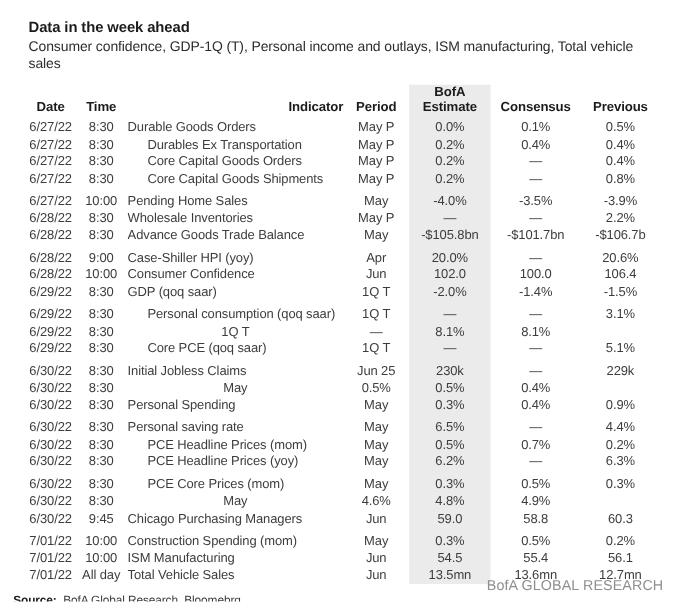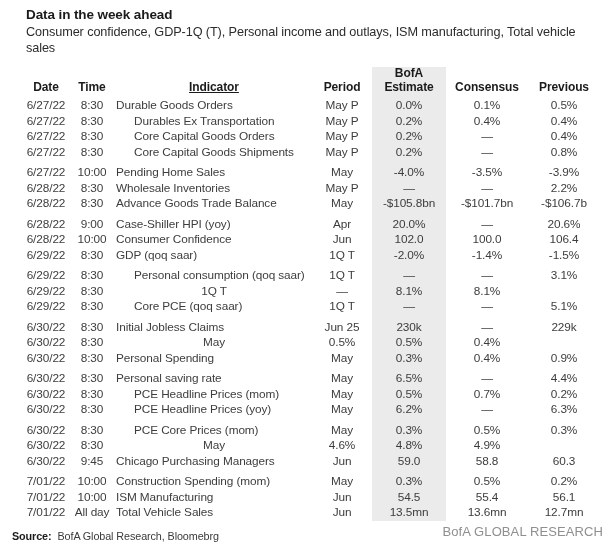--- a/index.html
+++ b/index.html
@@ -13,37 +13,37 @@
   html, body { margin: 0; padding: 0; background: #fff; }
   body {
     width: 613px; height: 547px;
     font-family: "Liberation Sans", sans-serif;
     color: var(--body-text);
     letter-spacing: -0.1px;
   }
   .page { position: relative; width: 613px; height: 547px; overflow: hidden; background: #fff; }
 
   
-  .hdr { display: flex; align-items: flex-start; padding: 6px 10px 0 10px; }
+  .hdr { display: flex; align-items: flex-start; padding: 16px 10px 0 10px; }
   .accent-bar { width: 7px; background: var(--accent); margin-right: 9px; flex: 0 0 7px; }
   .hdr-title { font-size: 13.5px; font-weight: bold; color: var(--title-text); line-height: 17px; }
   .hdr-subtitle { font-size: 12.7px; color: #2c2c2c; line-height: 16px; margin-top: 1px; }
 
   
   .table { position: relative; margin-top: 11px; }
   .band { position: absolute; left: 372px; top: 0; width: 74px; height: 100%; background: var(--band); z-index: 0; }
   .thead, .trow {
     position: relative; z-index: 1;
     display: grid;
     grid-template-columns: 44px 48px 196px 60px 74px 82px 72px;
     padding-left: 24px;
   }
   .thead { align-items: end; font-weight: bold; color: var(--title-text); font-size: 12px; padding-bottom: 4px; }
   .thead .hc { text-align: center; line-height: 13.5px; }
-  .thead .hc.indicator { text-align: center; text-decoration: underline; }
+  .thead .hc.indicator { text-align: right; }
   .est-h { display: flex; flex-direction: column; justify-content: flex-end; }
   .trow { height: 15.5px; line-height: 15.5px; font-size: 11.8px; }
   .trow.group-gap { margin-top: 5px; }
   .c { white-space: nowrap; overflow: hidden; }
   .c.date, .c.time, .c.period, .c.estimate, .c.consensus, .c.previous { text-align: center; }
   .c.indicator { text-align: left; }
   .trow.indent .c.indicator { padding-left: 18px; }
 
   
   .source { margin-top: 9px; padding-left: 12px; font-size: 10.8px; color: #3a3a3a; }

